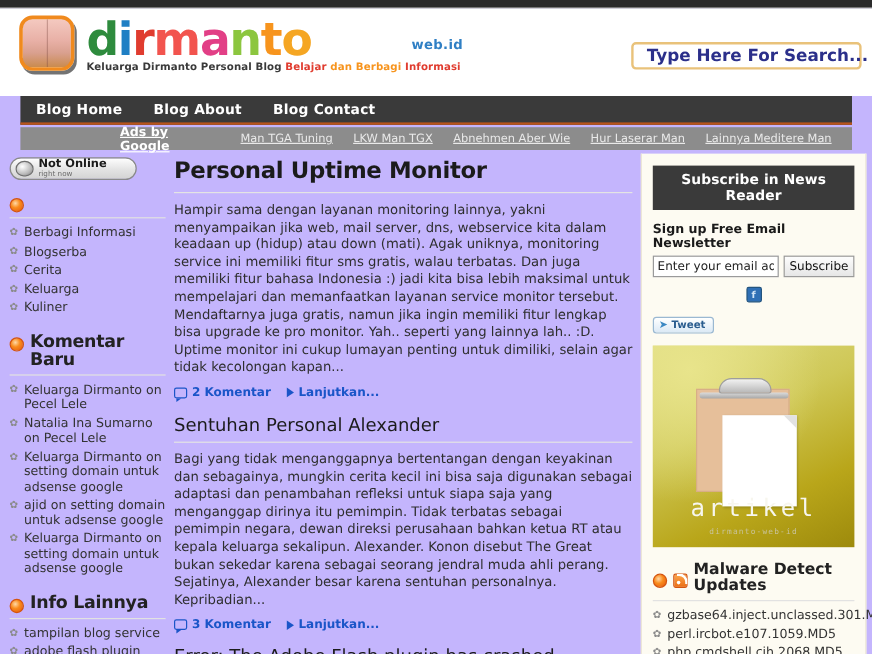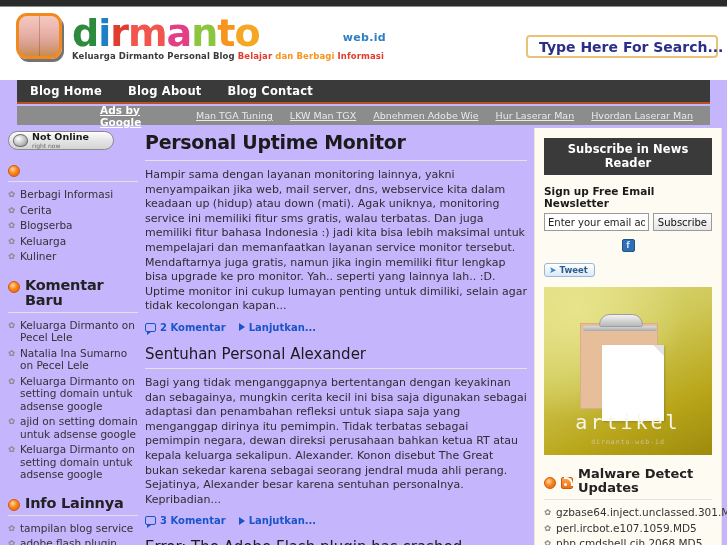--- a/index.html
+++ b/index.html
@@ -421,43 +421,43 @@
   <div class="navbar">
     <a class="nav-item">Blog Home</a>
     <a class="nav-item">Blog About</a>
     <a class="nav-item">Blog Contact</a>
   </div>
 
   <div class="adsbar">
     <span class="ads-label">Ads by Google</span>
     <a class="ads-link">Man TGA Tuning</a>
     <a class="ads-link">LKW Man TGX</a>
-    <a class="ads-link">Abnehmen Adobe Wie</a>
+    <a class="ads-link">Abnehmen Aber Wie</a>
     <a class="ads-link">Hur Laserar Man</a>
-    <a class="ads-link">Hvordan Laserar Man</a>
+    <a class="ads-link">Lainnya Meditere Man</a>
   </div>
 
   <div class="col-left">
 
     <div class="status-pill">
       <div class="status-icon"></div>
       <div class="status-txt">
         <div class="status-main">Not Online</div>
         <div class="status-sub">right now</div>
       </div>
     </div>
 
     <div class="side-head">
       <span class="bullet-icon"></span>
     </div>
     <hr class="side-rule">
     <ul class="side-list">
       <li>Berbagi Informasi</li>
+      <li>Blogserba</li>
       <li>Cerita</li>
-      <li>Blogserba</li>
       <li>Keluarga</li>
       <li>Kuliner</li>
     </ul>
 
     <div class="side-head">
       <span class="bullet-icon"></span>
       <span class="side-head-title" style="max-width:95px">Komentar Baru</span>
     </div>
     <hr class="side-rule">
     <ul class="side-list">

